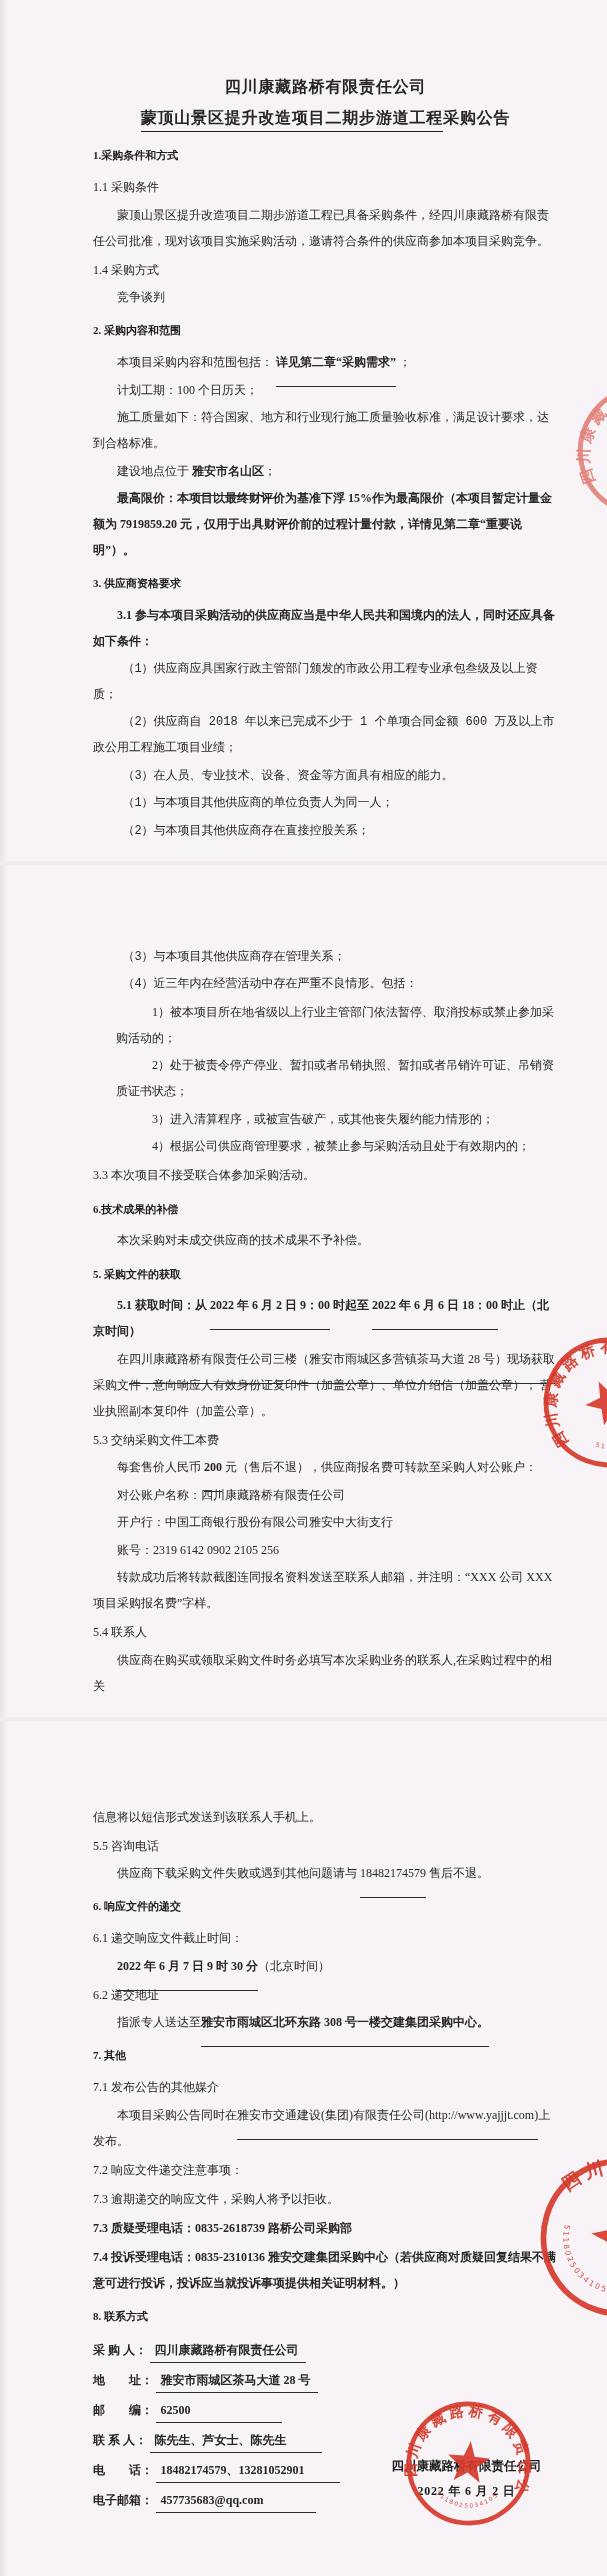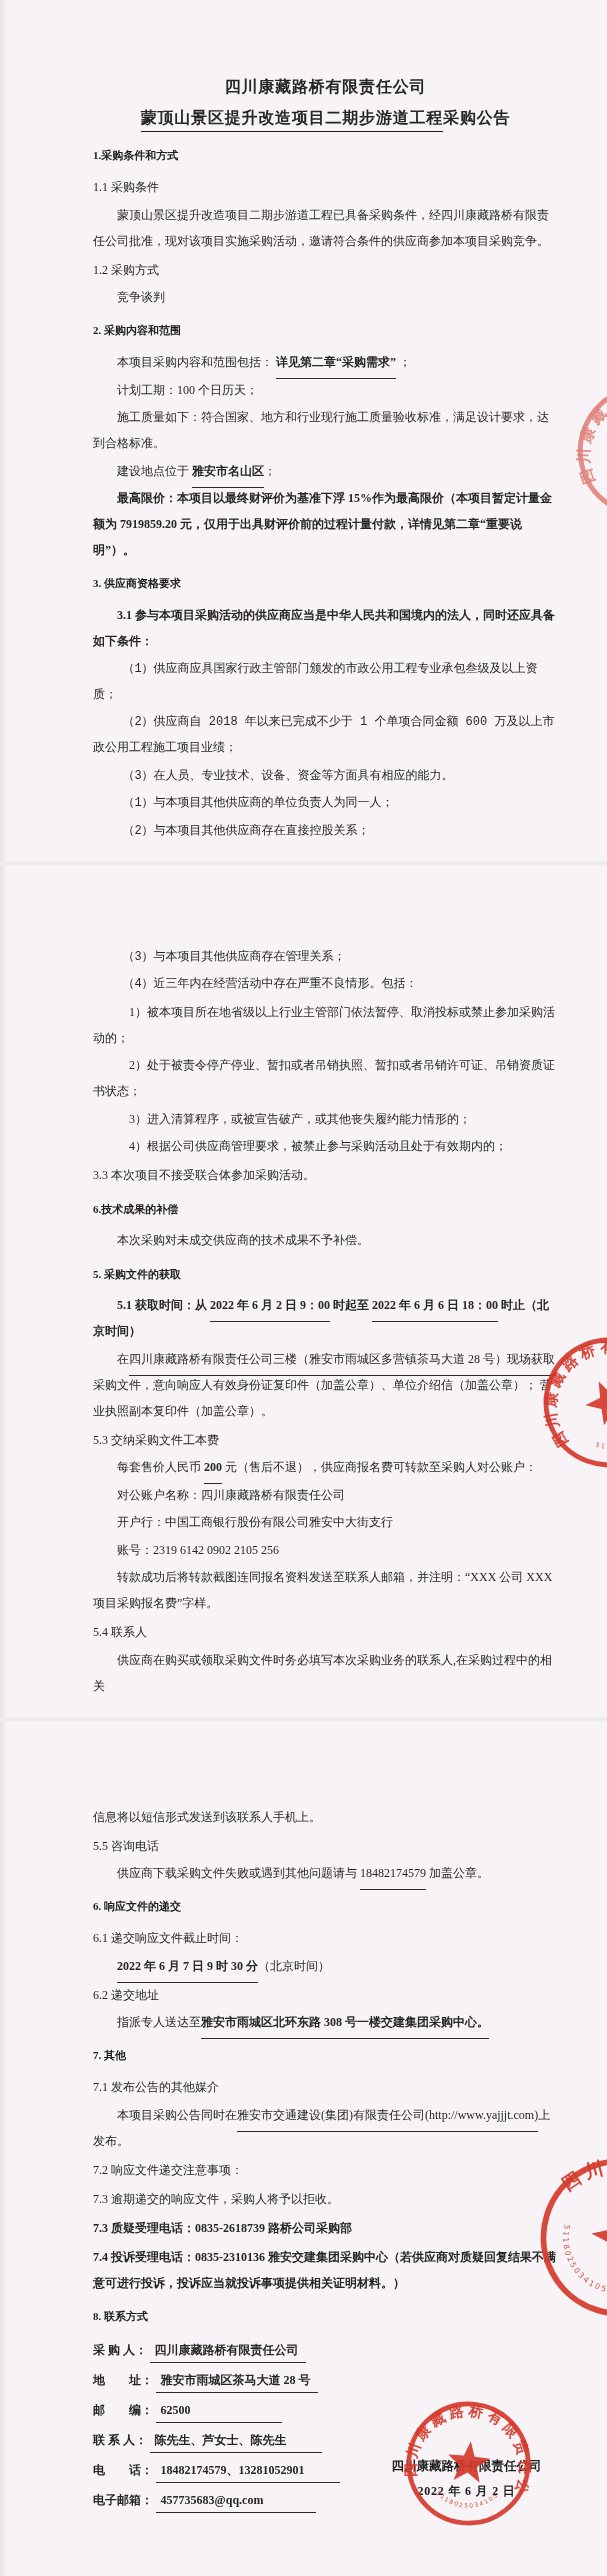--- a/index.html
+++ b/index.html
@@ -18,22 +18,22 @@
   .center{text-align:center;}
   .b{font-weight:bold;}
   .title{font-size:16px;line-height:26px;letter-spacing:0.8px;}
   .subtitle{font-size:16px;line-height:35px;letter-spacing:0.8px;}
   .subtitle .u2{border-bottom:1.5px solid #1c1c1c;padding-bottom:5px;}
   .h{font-size:11px;font-weight:bold;line-height:30px;margin:5.3px 0 3.8px;color:#1e1e1e;}
   p{margin:0 0 1.5px;font-size:12px;line-height:26px;}
   .sub{margin-top:3px;}
   .ind2{text-indent:2em;}
   .ind25{text-indent:2.45em;font-family:Liberation Mono, monospace;}
-  .ind3{text-indent:3em;}
-  .u{border-bottom:0.8px solid #2b2b2b;padding-bottom:9px;margin-top:45px;}
+  .ind3{text-indent:3em;margin-left:23px;}
+  .u{border-bottom:0.8px solid #2b2b2b;padding-bottom:17px;margin-top:45px;}
   .row{display:flex;font-size:12px;line-height:30px;font-weight:bold;}
   .fl{white-space:pre;}
   .fv{border-bottom:0.8px solid #2b2b2b;padding:0 7.6px 0 4.6px;line-height:23px;margin-top:3.8px;height:23px;}
   .pad40{padding-right:35px;}
   .pad90{padding-right:91px;}
   .pad60{padding-right:53px;}
   .signature{position:absolute;left:345px;top:733px;width:243px;text-align:center;
     font-weight:bold;color:#1d1d1d;}
   .signature .l1{font-size:12.5px;line-height:24px;}
   .signature .l2{font-size:12px;line-height:26px;letter-spacing:0.8px;}
@@ -52,21 +52,21 @@
 <div class="canvas">
 
   <section class="page" id="page1">
     <div class="content">
       <div class="title b center">四川康藏路桥有限责任公司</div>
       <div class="subtitle b center"><span class="u2">蒙顶山景区提升改造项目二期步游道工程</span><span>采购公告</span></div>
 
       <div class="h">1.采购条件和方式</div>
       <p class="sub">1.1 采购条件</p>
       <p class="ind2">蒙顶山景区提升改造项目二期步游道工程已具备采购条件，经四川康藏路桥有限责任公司批准，现对该项目实施采购活动，邀请符合条件的供应商参加本项目采购竞争。</p>
-      <p class="sub">1.2 采购方式</p>
+      <p class="sub">1.4 采购方式</p>
       <p class="ind2">竞争谈判</p>
 
       <div class="h">2. 采购内容和范围</div>
       <p class="ind2"><span>本项目采购内容和范围包括： </span><span class="u b">详见第二章“采购需求”</span><span> ；</span></p>
       <p class="ind2">计划工期：100 个日历天；</p>
       <p class="ind2">施工质量如下：符合国家、地方和行业现行施工质量验收标准，满足设计要求，达到合格标准。</p>
       <p class="ind2"><span>建设地点位于 </span><span class="u b">雅安市名山区</span><span>；</span></p>
       <p class="ind2 b">最高限价：本项目以最终财评价为基准下浮 15%作为最高限价（本项目暂定计量金额为 7919859.20 元，仅用于出具财评价前的过程计量付款，详情见第二章“重要说明”）。</p>
 
       <div class="h">3. 供应商资格要求</div>
@@ -125,21 +125,21 @@
       <polygon class="sf" points="100,66 108.2,88.7 132.3,89.5 113.3,104.3 120,127.5 100,114 80,127.5 86.7,104.3 67.7,89.5 91.8,88.7"></polygon>
       <text class="st"><textPath href="#ringC" startOffset="6">四川康藏路桥有限责任公司</textPath></text>
       <text class="sd"><textPath href="#serC" startOffset="16">5118025034105</textPath></text>
     </svg>
   </section>
 
   <section class="page" id="page3">
     <div class="content">
       <p>信息将以短信形式发送到该联系人手机上。</p>
       <p class="sub">5.5 咨询电话</p>
-      <p class="ind2"><span>供应商下载采购文件失败或遇到其他问题请与 </span><span class="u">18482174579</span><span> 加盖公章。</span></p>
+      <p class="ind2"><span>供应商下载采购文件失败或遇到其他问题请与 </span><span class="u">18482174579</span><span> 售后不退。</span></p>
 
       <div class="h">6. 响应文件的递交</div>
       <p class="sub">6.1 递交响应文件截止时间：</p>
       <p class="ind2"><span class="u b">2022 年 6 月 7 日 9 时 30 分</span><span>（北京时间）</span></p>
       <p class="sub">6.2 递交地址</p>
       <p class="ind2"><span>指派专人送达至</span><span class="u b">雅安市雨城区北环东路 308 号一楼交建集团采购中心。</span></p>
 
       <div class="h">7. 其他</div>
       <p class="sub">7.1 发布公告的其他媒介</p>
       <p class="ind2"><span>本项目采购公告同时在</span><span class="u">雅安市交通建设(集团)有限责任公司(http://www.yajjjt.com)</span><span>上发布。</span></p>

